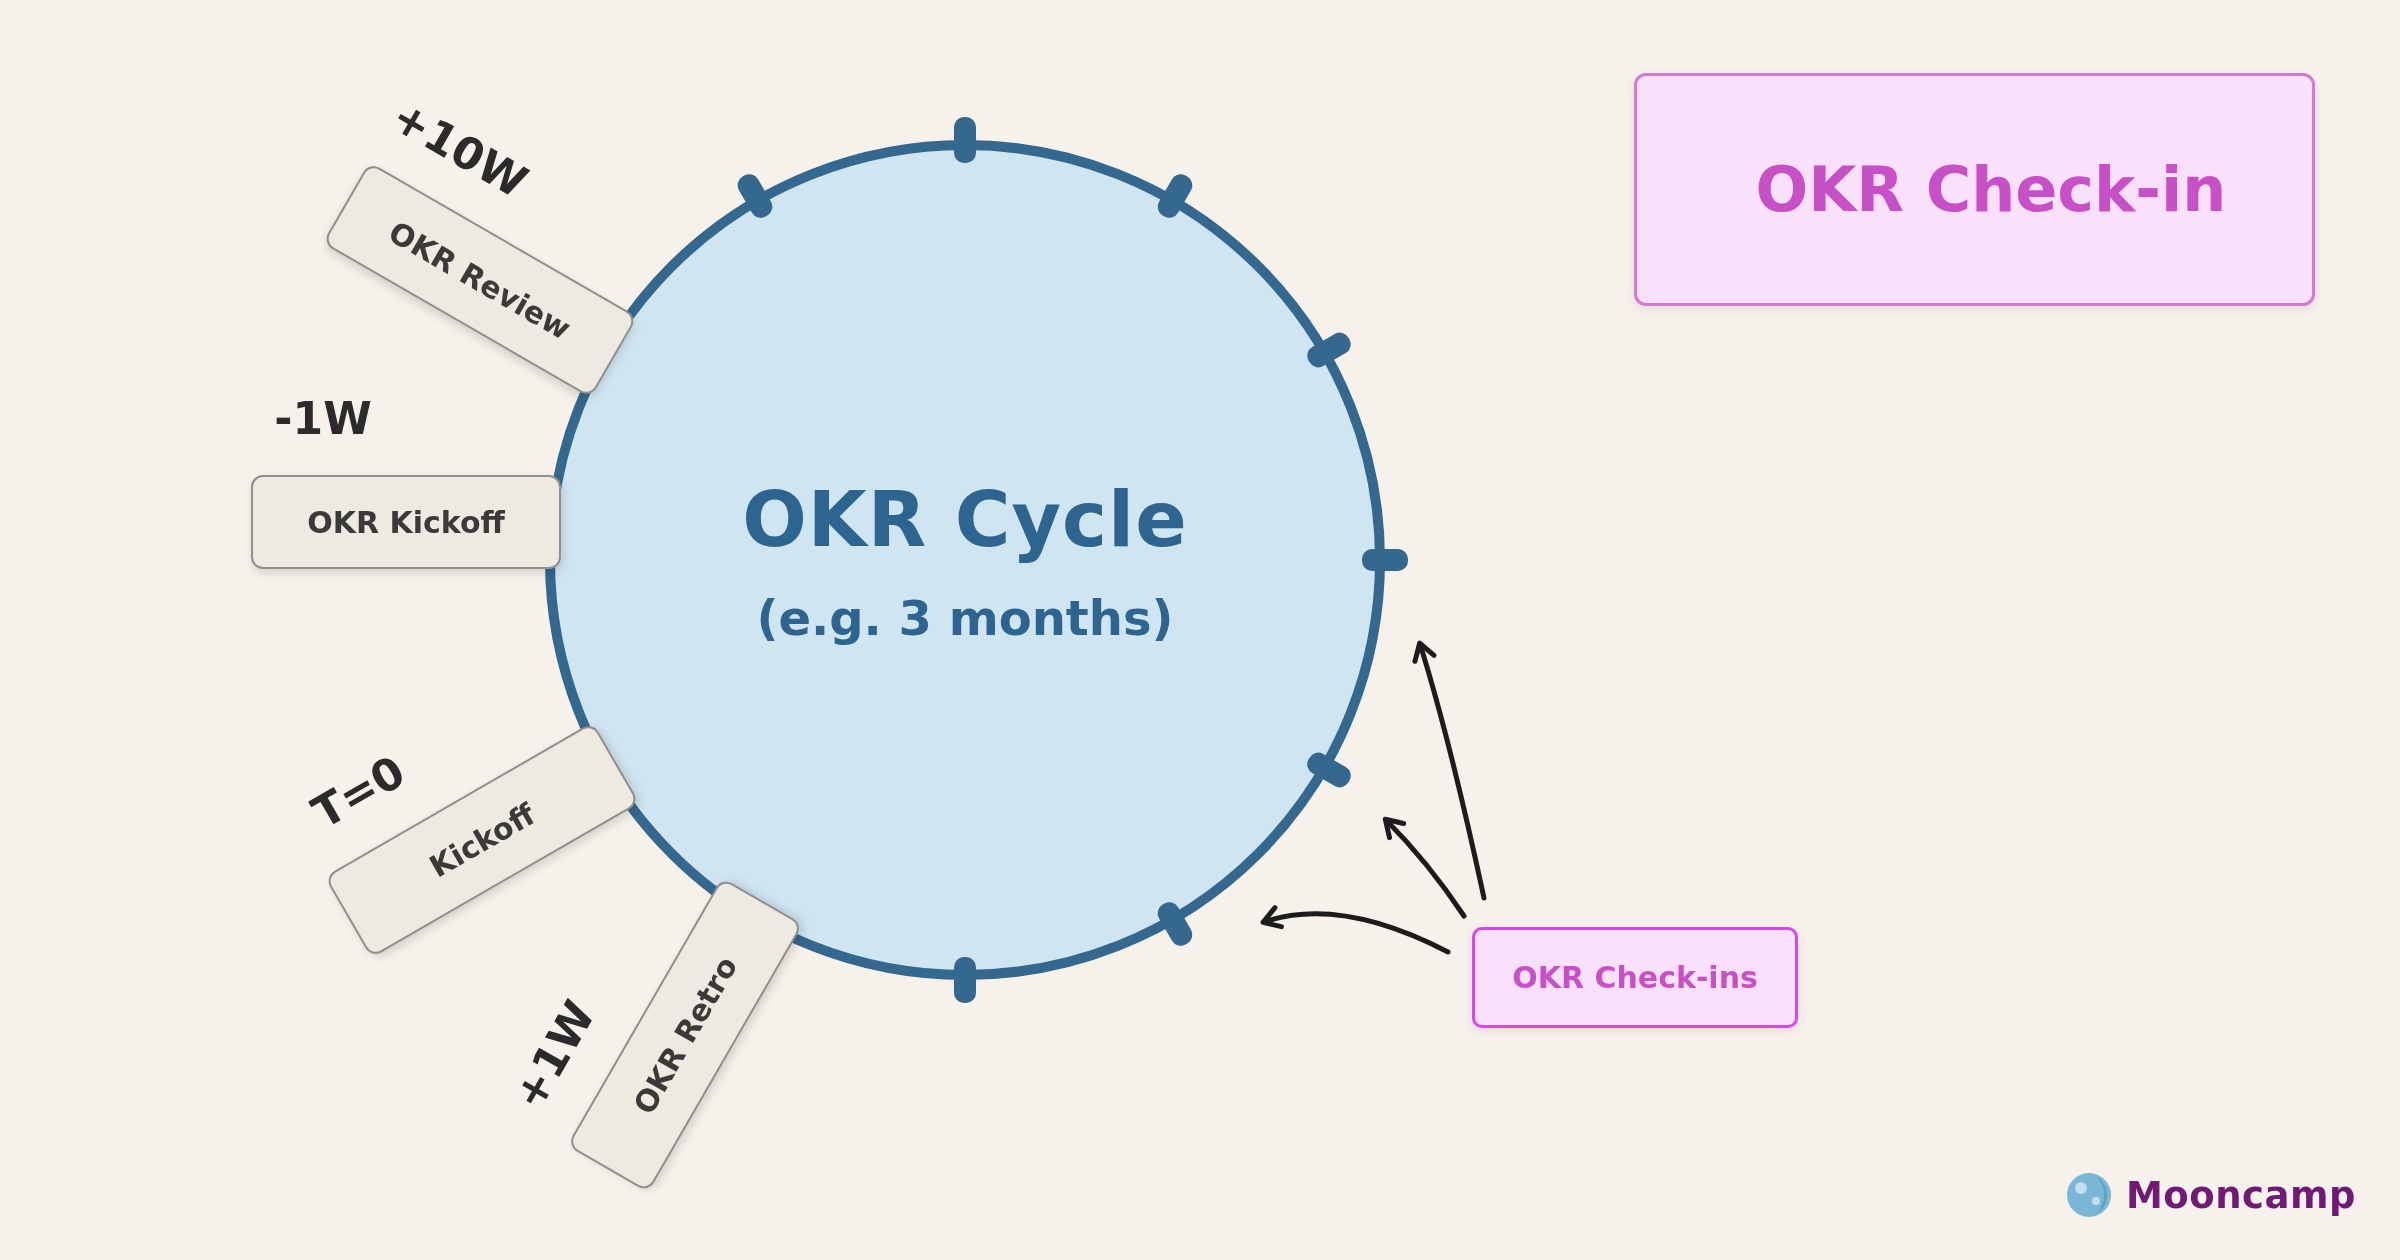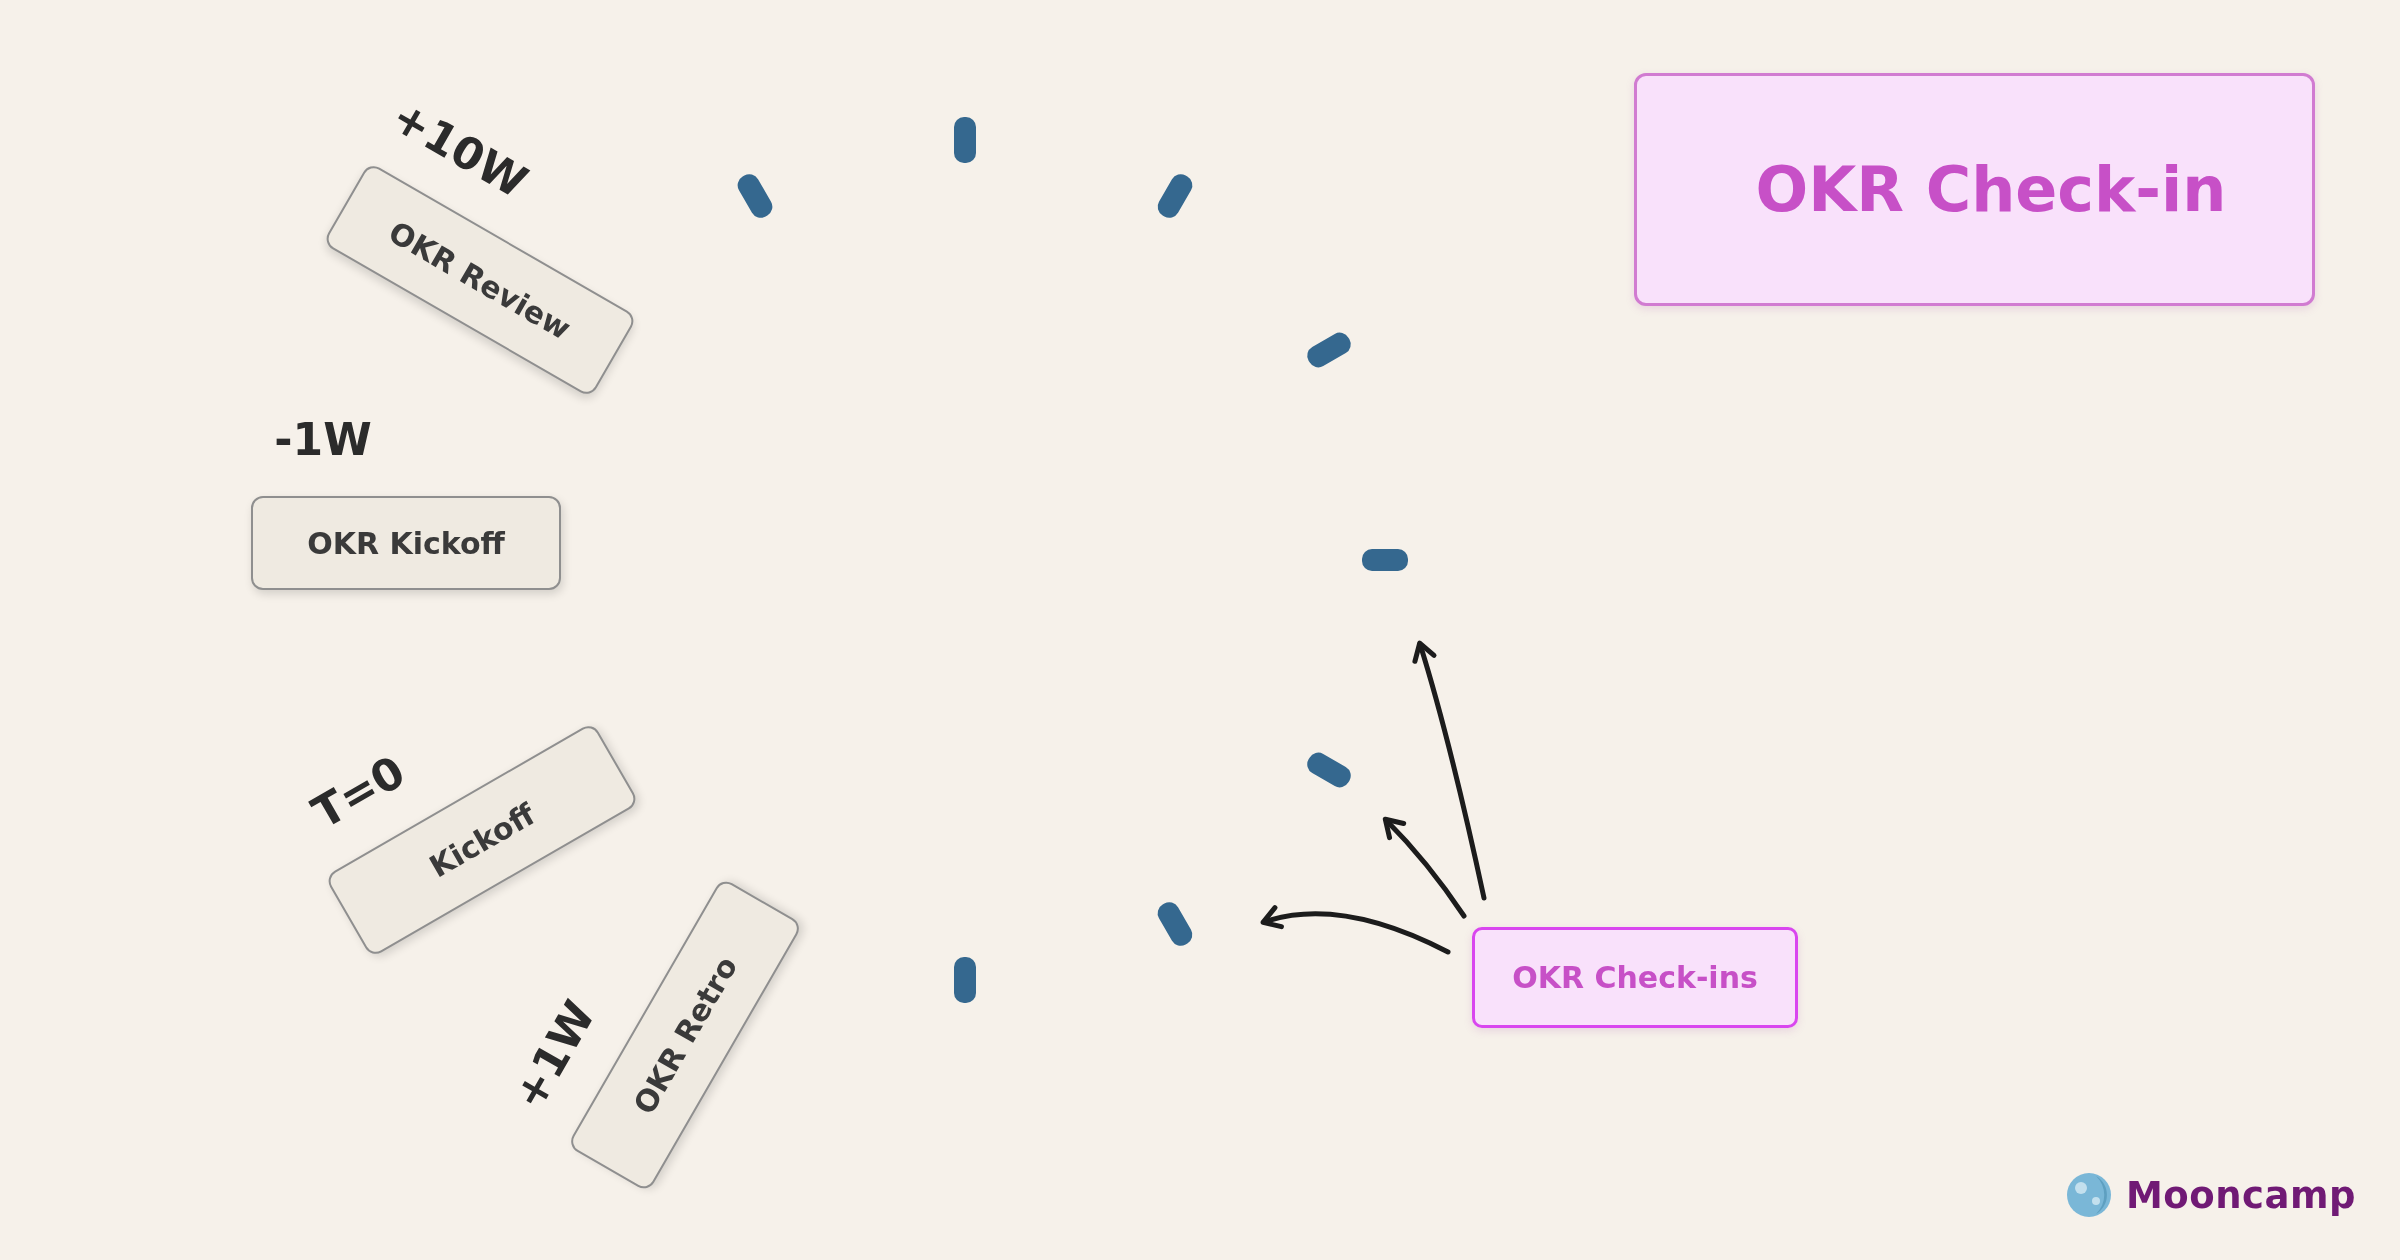--- a/index.html
+++ b/index.html
@@ -54,21 +54,21 @@
     font-size: 30px; font-weight: bold; color: #3a3a3a;
     box-shadow: 2px 4px 10px rgba(0,0,0,0.14);
   }
   .time-label {
     position: absolute;
     left: -8px; top: -82px;
     width: 160px; text-align: center;
     font-size: 44px; font-weight: bold; color: #2b2b2b;
   }
   .stage-review   { left: 325px; top: 233px; transform: rotate(30deg); }
-  .stage-planning { left: 251px; top: 496px; transform: rotate(0deg); }
+  .stage-planning { left: 251px; top: 475px; transform: rotate(0deg); }
   .stage-kickoff  { left: 327px; top: 793px; transform: rotate(-30deg); }
   .stage-retro    { left: 530px; top: 988px; transform: rotate(-60deg); }
 
   
   .checkin-title-box {
     position: absolute;
     left: 1634px; top: 73px;
     width: 681px; height: 233px;
     background: #f9e1fb;
     border: 3px solid #d17bd1;
@@ -110,20 +110,24 @@
   .brand-text {
     font-size: 37px; font-weight: bold; color: #701a75;
     letter-spacing: 0.5px;
   }
 </style>
 </head>
 <body>
 
 <div class="canvas">
 
+  <div class="circle">
+    <div class="circle-title">OKR Cycle</div>
+    <div class="circle-subtitle">(e.g. 3 months)</div>
+  </div>
 
   <div class="tick" style="left:755px;  top:196px; --r:-30deg;"></div>
   <div class="tick" style="left:965px;  top:140px; --r:0deg;"></div>
   <div class="tick" style="left:1175px; top:196px; --r:30deg;"></div>
   <div class="tick" style="left:1329px; top:350px; --r:60deg;"></div>
   <div class="tick" style="left:1385px; top:560px; --r:90deg;"></div>
   <div class="tick" style="left:1329px; top:770px; --r:120deg;"></div>
   <div class="tick" style="left:1175px; top:924px; --r:150deg;"></div>
   <div class="tick" style="left:965px;  top:980px; --r:180deg;"></div>
 

